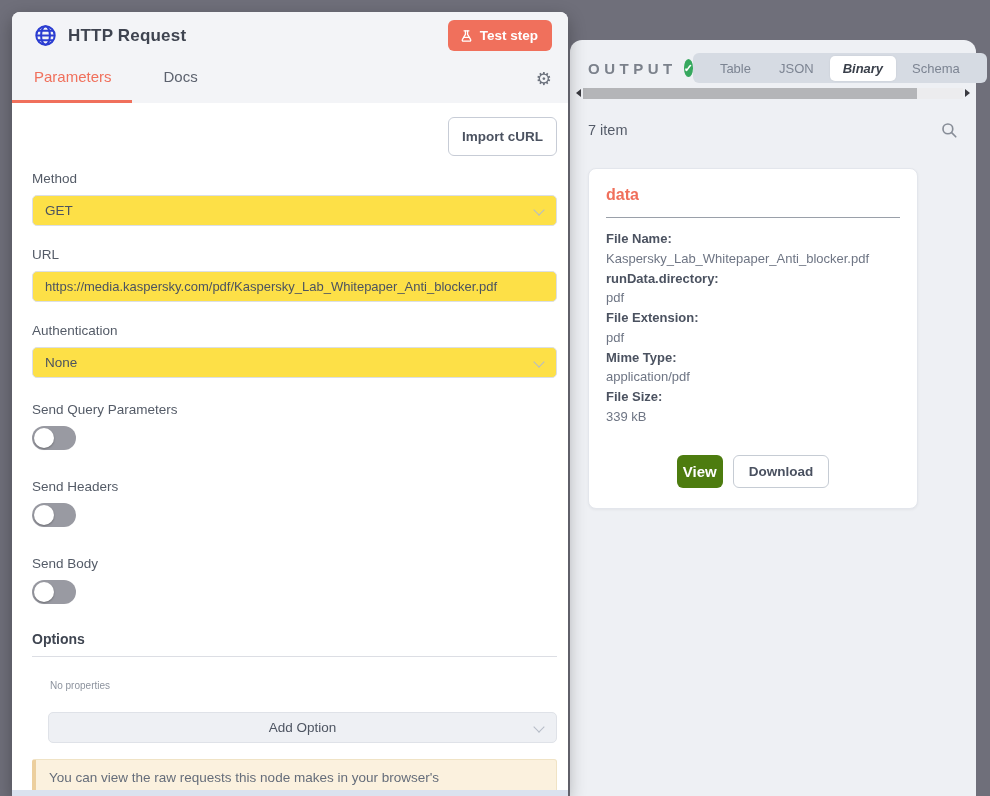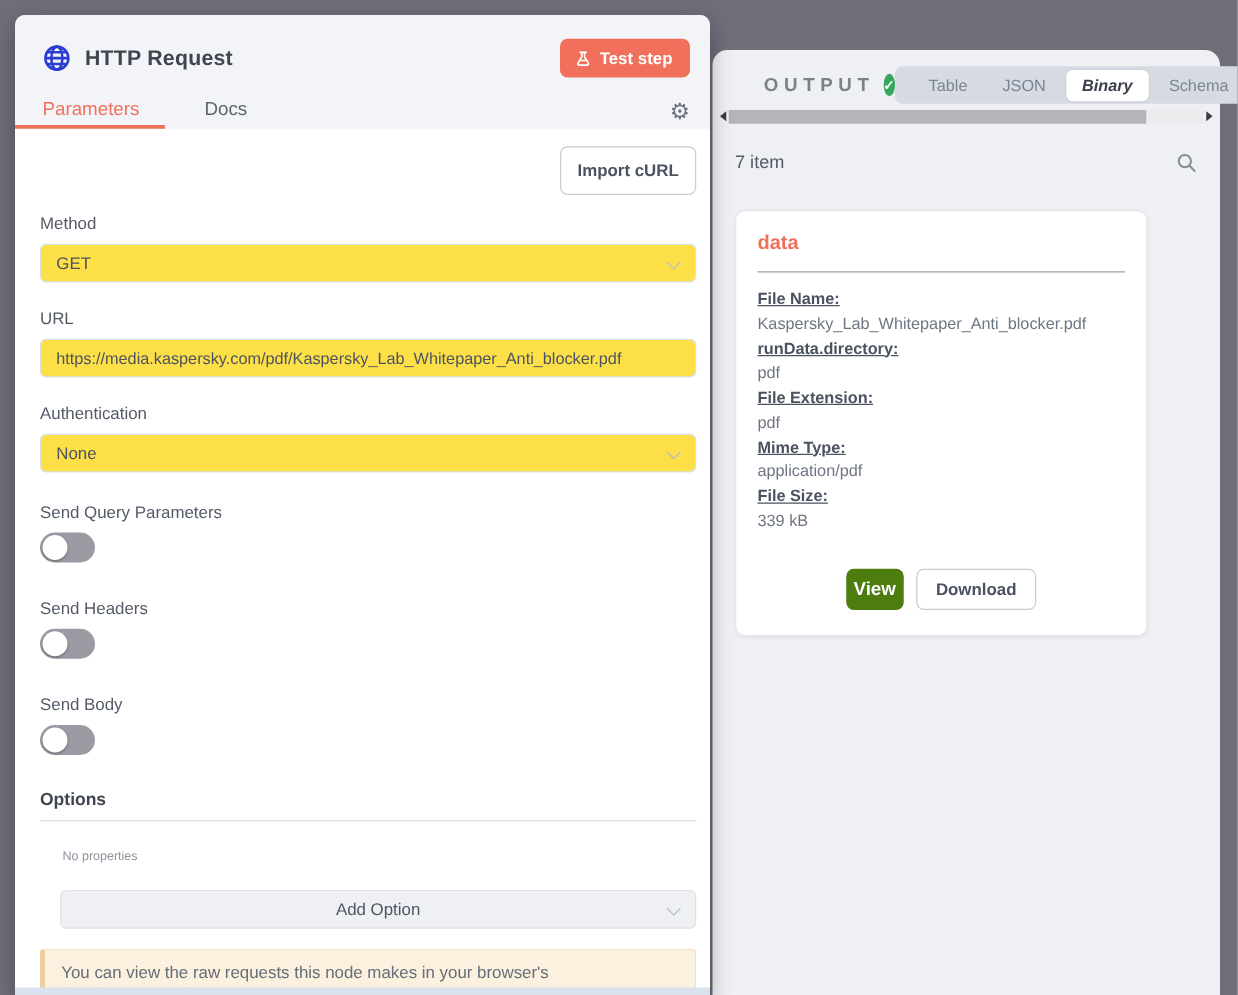--- a/index.html
+++ b/index.html
@@ -17,21 +17,21 @@
     left: 12px; top: 12px;
     width: 556px; height: 784px;
     background: #ffffff;
     border-radius: 8px 8px 0 0;
     box-shadow: 0 6px 18px rgba(0,0,0,.30);
     z-index: 3;
     overflow: hidden;
   }
   .node-header {
     background: #f3f4f7;
-    padding: 19px 16px 0 22px;
+    padding: 8px 16px 0 22px;
     position: relative;
     height: 91px;
   }
   .node-title-row { display: flex; align-items: center; }
   .globe-icon { width: 23px; height: 23px; margin-right: 11px; flex: 0 0 auto; }
   .node-title { font-size: 17px; font-weight: 700; color: #3f4450; letter-spacing: .2px; }
   .test-step-btn {
     margin-left: auto;
     background: #f0705c;
     color: #fff;
@@ -151,21 +151,20 @@
     border-radius: 12px 12px 0 0;
     z-index: 2;
   }
   .output-header {
     display: flex; align-items: center;
     padding: 13px 11px 0 18px;
   }
   .output-title {
     font-size: 15px; font-weight: 700; color: #7b818b;
     letter-spacing: 4.5px;
-    margin-left: 23px;
   }
   .check-badge {
     width: 18px; height: 18px; border-radius: 50%;
     background: #36a85e; color: #fff;
     font-size: 11px; font-weight: 700;
     display: flex; align-items: center; justify-content: center;
     margin-left: 7px;
   }
   .output-tabs {
     margin-left: auto;
@@ -212,21 +211,21 @@
     left: 18px; top: 128px;
     width: 330px;
     background: #fff;
     border: 1px solid #e3e6ec;
     border-radius: 8px;
     box-shadow: 0 1px 3px rgba(0,0,0,.05);
     padding: 17px 17px 20px 17px;
   }
   .binary-key { font-size: 16px; font-weight: 700; color: #f0705c; }
   .binary-divider { border: none; border-top: 1px solid #9aa0a9; margin: 13px 0 11px 0; }
-  .prop-label { font-size: 13px; font-weight: 700; color: #4b5260; line-height: 1.52; text-decoration: underline; }
+  .prop-label { font-size: 13px; font-weight: 700; color: #4b5260; line-height: 1.52; }
   .prop-value { font-size: 13px; color: #6e7584; line-height: 1.52; white-space: nowrap; }
   .card-buttons {
     display: flex; justify-content: center; gap: 10px;
     margin-top: 28px;
   }
   .view-btn {
     background: #4d7c0f; color: #fff;
     border: none; border-radius: 6px;
     font-family: inherit; font-size: 15px; font-weight: 700;
     padding: 8px 6px; cursor: pointer;

